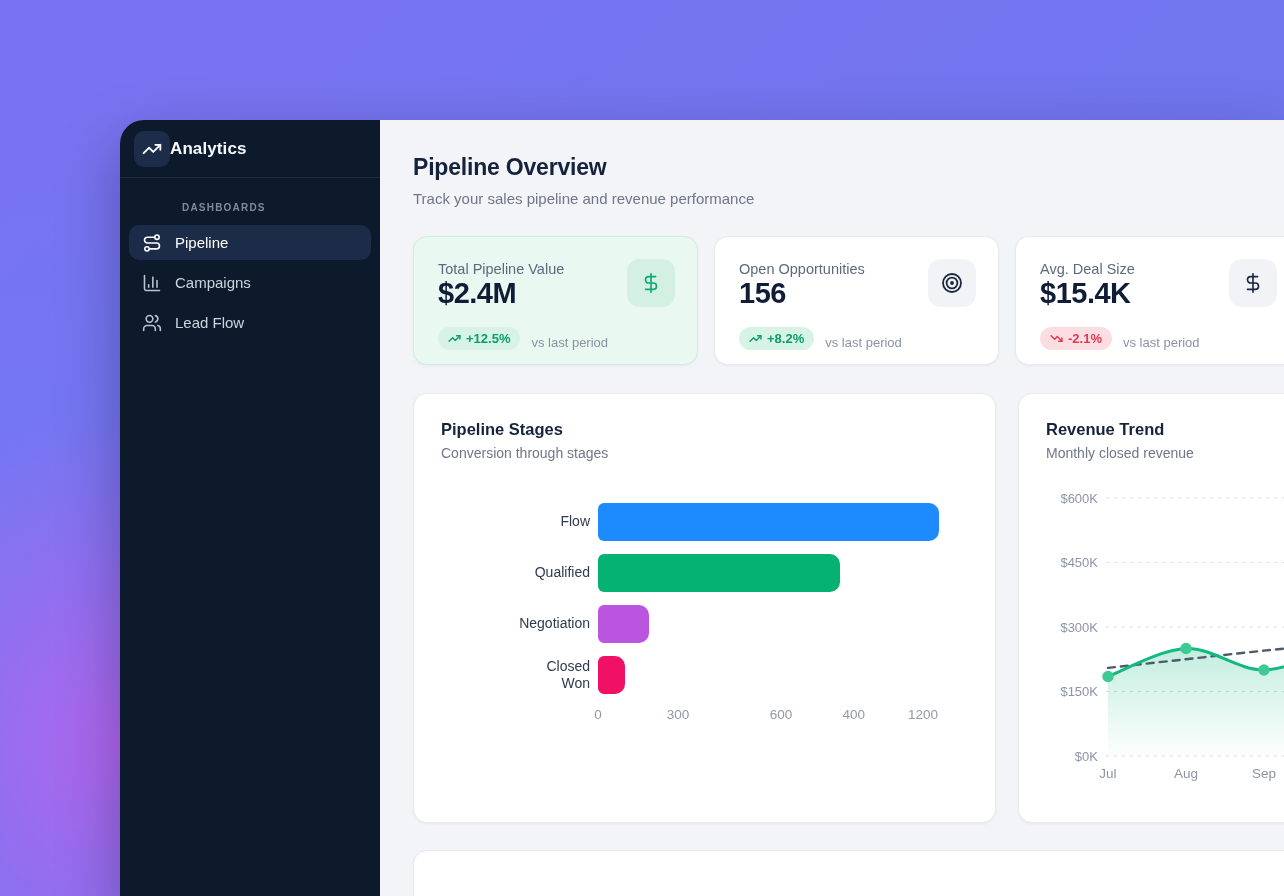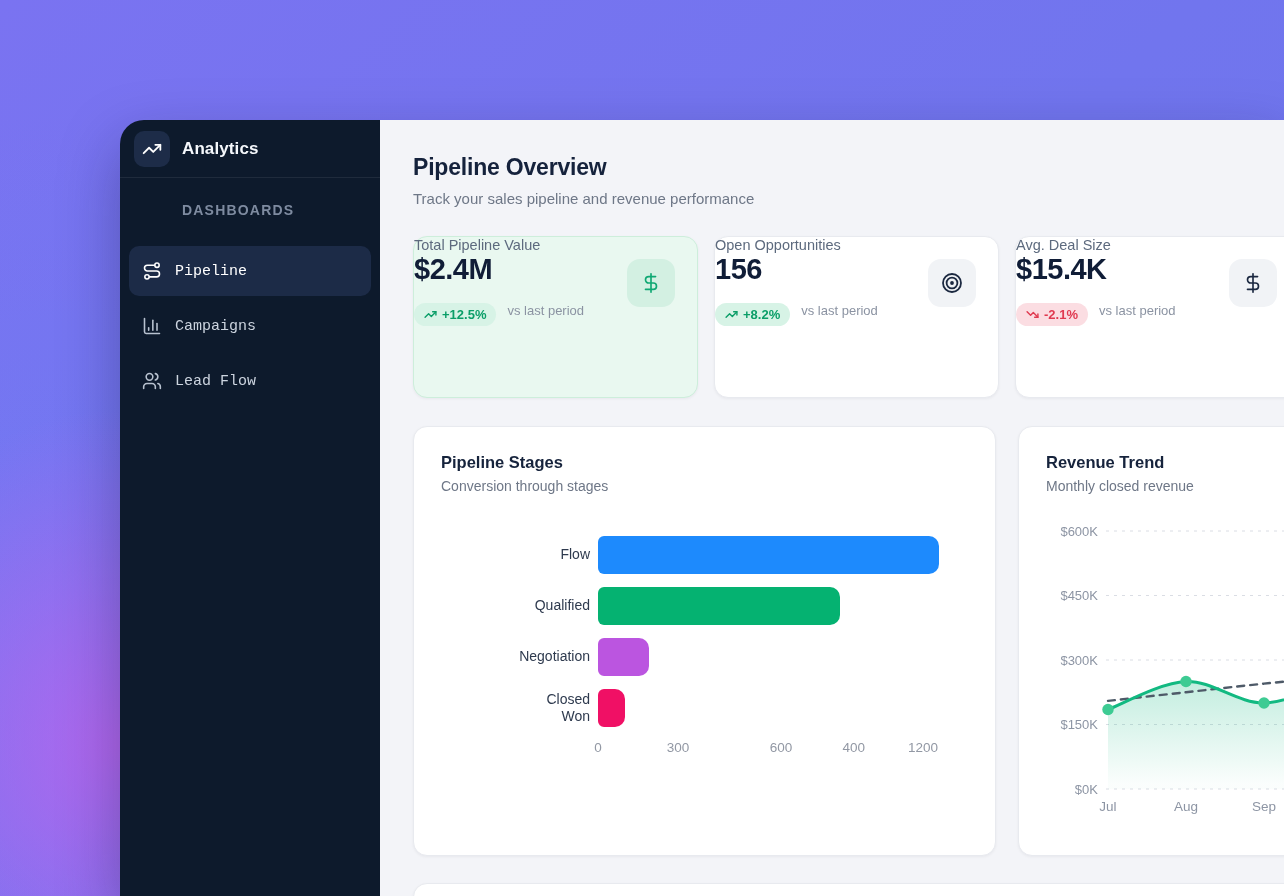--- a/index.html
+++ b/index.html
@@ -16,61 +16,61 @@
   
   .window {
     position: absolute; left: 120px; top: 120px; right: 0; bottom: 0;
     border-radius: 24px 0 0 0; overflow: hidden; display: flex;
     box-shadow: 0 24px 60px rgba(20,20,60,.35);
   }
 
   
   .sidebar { width: 260px; min-width: 260px; background: #0d1a2c; display: flex; flex-direction: column; }
   .sb-header {
-    height: 58px; display: flex; align-items: center; gap: 12px;
+    height: 58px; display: flex; align-items: center; 
     padding: 0 14px; border-bottom: 1px solid rgba(255,255,255,0.08);
   }
   .logo-chip {
     width: 36px; height: 36px; border-radius: 10px; background: #1d2c48;
     display: flex; align-items: center; justify-content: center; color: #fff;
   }
   .app-name { color: #f5f8fc; font-size: 17px; font-weight: 700; letter-spacing: .1px; }
   .sb-section {
-    margin: 24px 16px 28px; font-size: 14px; font-weight: 700;
+    margin: 24px 16px 12px; font-size: 10px; font-weight: 700;
     letter-spacing: 1.2px; color: #7e8ba0; padding-left: 46px;
   }
   .nav { padding: 0 9px; }
   .nav-item {
-    height: 50px; display: flex; align-items: center; gap: 13px;
+    height: 35px; display: flex; align-items: center; gap: 13px;
     padding: 16px 13px; border-radius: 10px; margin-bottom: 5px;
-    color: #ccd4df; font-size: 15px; cursor: pointer; font-family: Liberation Mono, monospace;
+    color: #ccd4df; font-size: 15px; cursor: pointer;
   }
   .nav-item .nav-ico { display: flex; color: #b8c2d0; }
   .nav-item.active { background: #1c2b47; color: #ffffff; }
   .nav-item.active .nav-ico { color: #ffffff; }
 
   
   .main {
     flex: 1; background: #f3f4f8; padding: 34px 0 0 33px;
     position: relative; overflow: hidden;
   }
   h1.page-title { font-size: 23px; font-weight: 800; color: #15223c; letter-spacing: -.2px; }
   .page-sub { margin-top: 9px; font-size: 15px; color: #6e7787; }
 
   
   .kpi-row { display: flex; gap: 16px; margin-top: 29px; }
   .kpi-card {
-    width: 285px; min-width: 285px; height: 162px; position: relative;
+    width: 285px; min-width: 285px; height: 129px; position: relative;
     background: #ffffff; border: 1px solid #e8eaef; border-radius: 14px;
-    box-shadow: 0 1px 3px rgba(13,26,44,.05);
+    padding: 24px; box-shadow: 0 1px 3px rgba(13,26,44,.05);
   }
   .kpi-card.highlight { background: #e9f8f0; border-color: #cdeedb; }
   .kpi-label { font-size: 14.5px; color: #5d6a7e; }
   .kpi-value { font-size: 29px; font-weight: 800; color: #101d37; letter-spacing: -.5px; }
-  .kpi-foot { margin-top: 17px; display: flex; align-items: flex-start; gap: 11px; }
+  .kpi-foot { margin-top: 17px; display: flex; align-items: flex-end; gap: 11px; }
   .badge {
     display: inline-flex; align-items: center; gap: 5px;
     padding: 4px 10px; border-radius: 999px; font-size: 13px; font-weight: 700;
   }
   .badge.up { background: #d7f3e6; color: #0b9e68; }
   .badge.down { background: #fbdde2; color: #e03a50; }
   .badge svg { display: none; }
   .badge.up svg.tr-up { display: block; }
   .badge.down svg.tr-down { display: block; }
   .vs-text { font-size: 13px; color: #8b93a2; }

